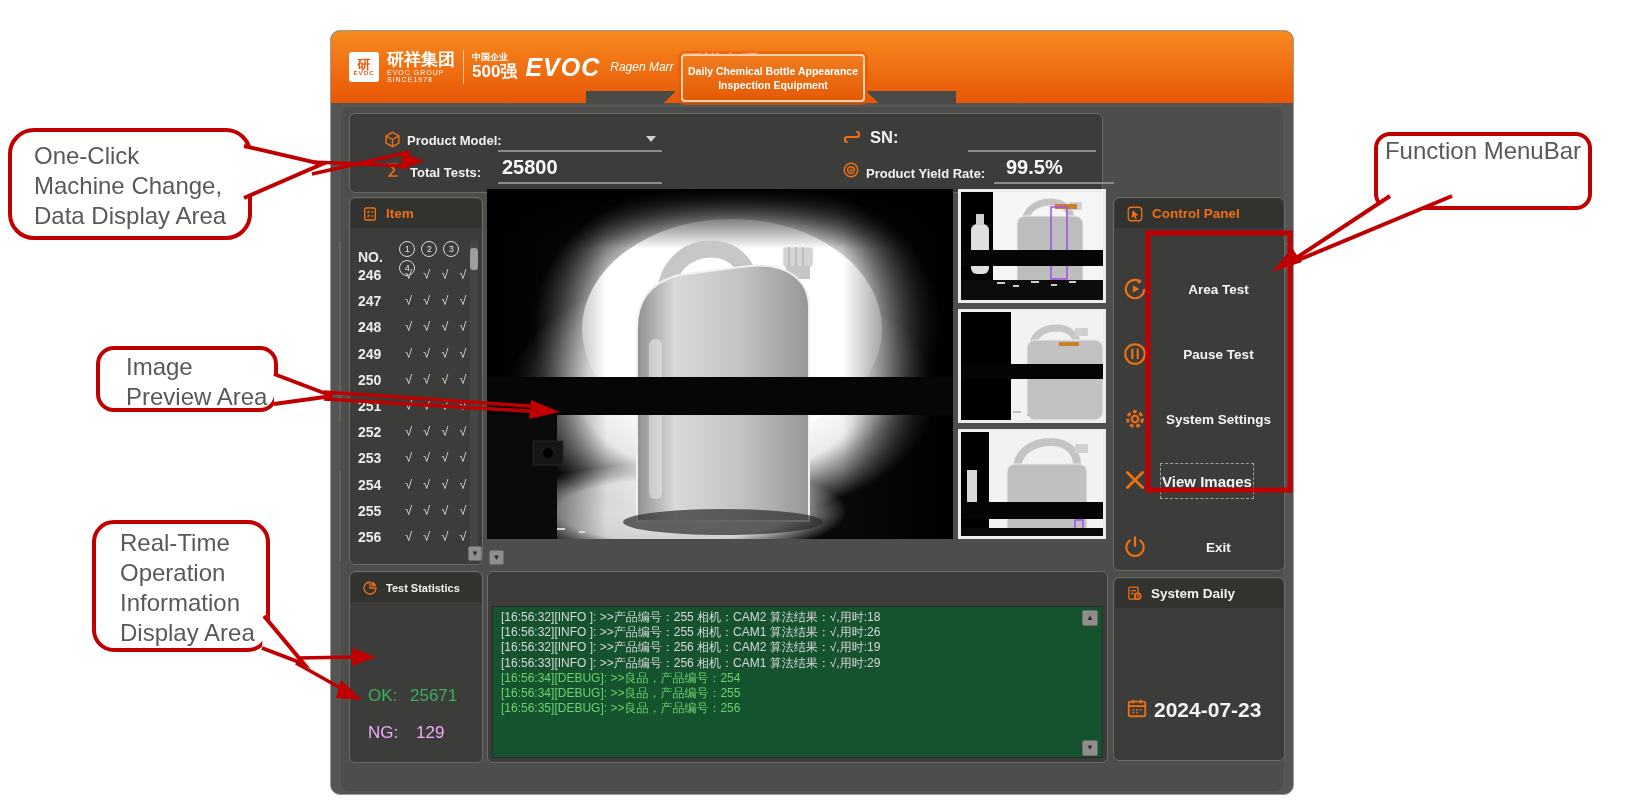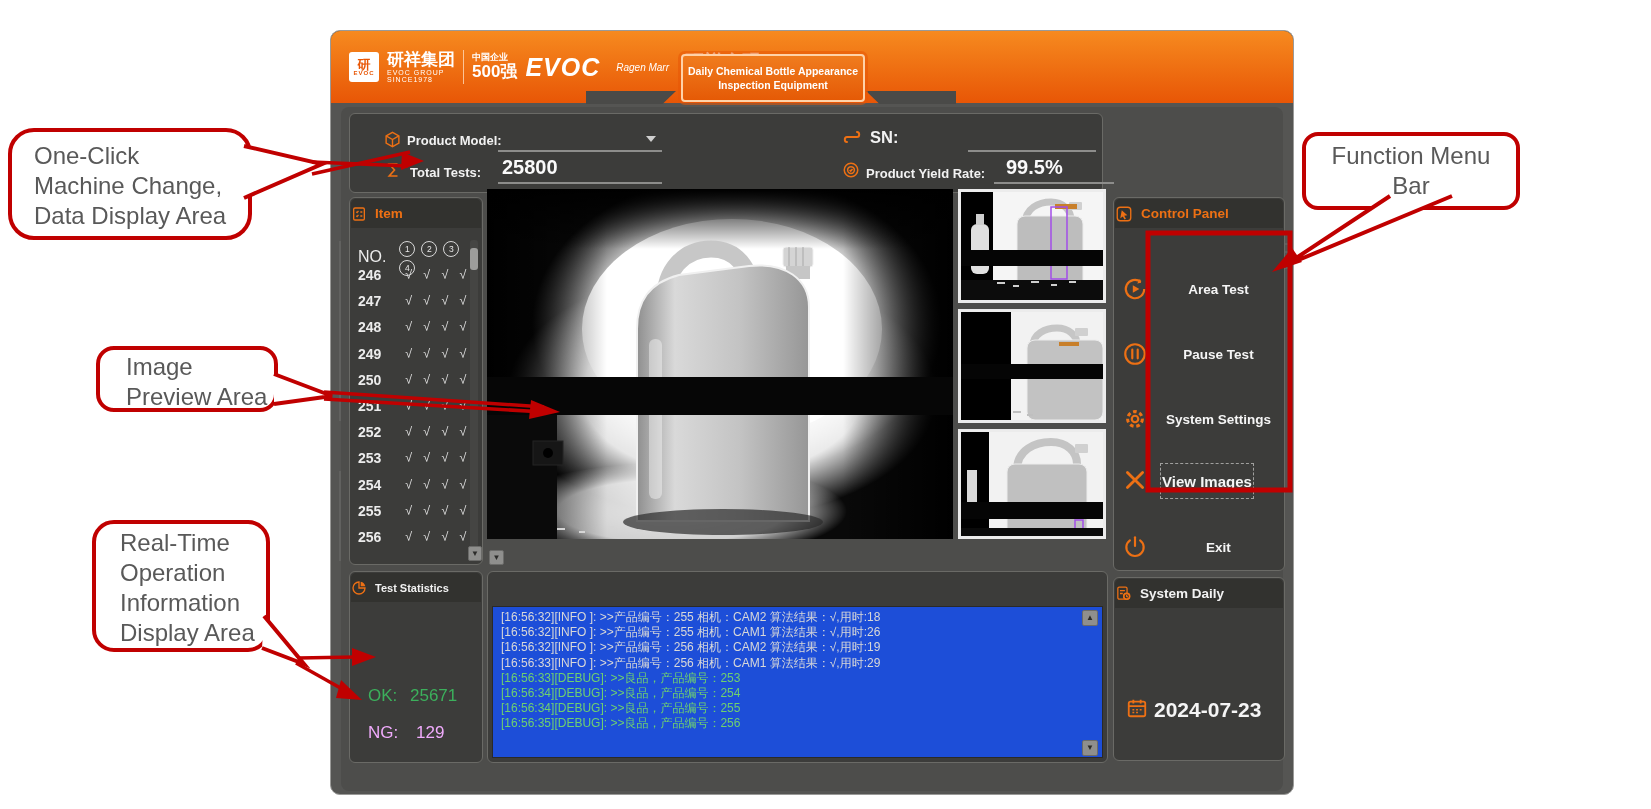--- a/index.html
+++ b/index.html
@@ -17,46 +17,46 @@
   
   #brand{left:18px;top:12px;height:48px;display:flex;align-items:center;gap:8px;color:#fff}
   .logo-sq{width:30px;height:30px;background:#fff;border-radius:3px;display:flex;flex-direction:column;
        align-items:center;justify-content:center;color:#E85606;font-weight:bold}
   .logo-sq .m{font-size:13px;line-height:11px}.logo-sq .e{font-size:6px;letter-spacing:1px}
   .b-col{display:flex;flex-direction:column;line-height:1.05}
   .b-cn{font-size:17px;font-weight:bold}.b-en{font-size:7px;letter-spacing:1px}
   .b-div{width:1px;height:34px;background:#ffd9b8;opacity:.8}
   .b-500t{font-size:9px;font-weight:bold}.b-500{font-size:17px;font-weight:bold}
   .b-evoc{font-size:25px;font-weight:bold;font-style:italic;letter-spacing:1px}
-  .b-script{font-size:10px;font-style:italic;margin:0 8px}
+  .b-script{font-size:12px;font-style:italic;margin:0 2px}
   .b-gold{font-size:19px;font-weight:bold}
   .b-tag{font-size:8.5px;letter-spacing:2.5px;margin-top:2px}
 
   #title-box{left:350px;top:23px;width:180px;height:44px;border:2px solid #FFD2A8;border-radius:4px;
        background:linear-gradient(180deg,#F07C1E,#E55A06);display:flex;flex-direction:column;
        align-items:center;justify-content:center;text-align:center;box-shadow:0 0 0 3px rgba(232,86,6,.55)}
   #title-box div{font-size:10.5px;font-weight:bold;color:#fff;line-height:1.35}
   .trim{background:#4A4A48;height:13px;top:60px}
 
   
   .panel{background:#3C3C3A;border:1px solid #6a6a66;border-radius:6px}
   .phead{position:absolute;left:1px;right:1px;top:1px;height:29px;background:#32322F;
-       border-radius:5px 5px 0 0;display:flex;align-items:center;gap:8px;box-sizing:border-box}
+       border-radius:5px 5px 0 0;display:flex;align-items:center;gap:8px;padding-left:11px;box-sizing:border-box}
   .phead .t{font-weight:bold;font-size:13.5px;color:#F2F2F2}
   .phead .t.orange{color:#ED7014}
 
   
   .dlabel{font-size:13px;font-weight:bold;color:#F2F2F2}
   .dbig{font-size:20px;font-weight:bold;color:#FAFAFA}
   .field{border-bottom:2px solid #8D8D8B}
   .caret{width:0;height:0;border-left:5px solid transparent;border-right:5px solid transparent;
        border-top:6px solid #CFCFCF}
 
   
-  .colhead{font-size:16px;font-weight:normal;color:#ECECEC}
+  .colhead{font-size:14px;font-weight:bold;color:#ECECEC}
   .circ{display:inline-flex;width:14px;height:14px;border:1.2px solid #D8D8D8;border-radius:50%;
        align-items:center;justify-content:center;font-size:8.5px;color:#E8E8E8;margin-right:6px}
   .irow{display:flex;align-items:center;height:26.2px}
   .ino{width:46px;padding-left:6px;font-size:14px;font-weight:bold;color:#ECECEC}
   .ick{width:20px;text-align:center;font-size:12.5px;color:#DFDFDF}
   .sb-track{background:#454543;border-radius:3px}
   .sb-thumb{background:#9D9D9B;border-radius:3px}
   .sq-btn{background:#8F8F8D;border:1px solid #6b6b69;border-radius:2px;color:#2c2c2a;
        display:flex;align-items:center;justify-content:center;font-size:8px;line-height:1}
 
@@ -66,37 +66,37 @@
   
   .cp-label{position:absolute;left:43px;right:4px;text-align:center;font-size:13.5px;font-weight:bold;color:#F5F5F5}
   .cp-icon{position:absolute;left:8px;width:26px;height:26px}
   .dashed-box{position:absolute;border:1px dashed #A0A09E;display:flex;align-items:center;justify-content:center}
 
   
   .ok{color:#3CB05C}.ng{color:#f0abfc}
   .statlab,.statval{font-size:17px;font-weight:normal}
 
   
-  #log-body{background:#1d4ed8;border:1px solid #2A2A28;padding:3px 0 0 8px;overflow:hidden;box-sizing:border-box}
+  #log-body{background:#14532d;border:1px solid #2A2A28;padding:3px 0 0 8px;overflow:hidden;box-sizing:border-box}
   .lg{font-size:12px;line-height:15.2px;white-space:nowrap}
   .lg.info{color:#D8D8D8}.lg.debug{color:#6FD06F}
 
   
   #date-text{font-size:21px;font-weight:bold;color:#F5F5F5}
 
   .deco{background:#6B6B69;opacity:.55}
 
   
   .callout{position:absolute;background:#fff;border:4px solid #C00000;color:#595959;z-index:4;
        font-size:24px;line-height:30px}
   #co1{left:8px;top:128px;width:244px;height:112px;border-radius:26px;padding:9px 0 0 22px;box-sizing:border-box}
   #co2{left:96px;top:346px;width:182px;height:66px;border-radius:18px;padding:2px 0 0 26px;box-sizing:border-box}
   #co3{left:92px;top:520px;width:178px;height:132px;border-radius:22px;padding:4px 0 0 24px;box-sizing:border-box}
-  #co4{left:1302px;top:132px;width:210px;height:70px;border-radius:16px;display:flex;flex-direction:column;
-       align-items:center;justify-content:center;text-align:center}
+  #co4{left:1374px;top:132px;width:210px;height:70px;border-radius:16px;display:flex;flex-direction:row;
+       align-items:flex-start;justify-content:center;text-align:center}
   #overlay{left:0;top:0;width:1651px;height:809px;z-index:5;pointer-events:none}
 </style>
 </head>
 <body>
 
 <div id="app" class="abs">
 
   <div id="app-header" class="abs">
     <div id="brand" class="abs">
       <div class="logo-sq">
@@ -420,21 +420,20 @@
     <span class="statlab ng abs" style="left:18px;top:151px">NG:</span>
     <span class="statval ng abs" style="left:66px;top:151px">129</span>
   </div>
 
   <div class="panel abs" style="left:156px;top:540px;width:619px;height:190px">
     <div id="log-body" class="abs" style="left:4px;top:34px;width:611px;height:152px">
         <div class="lg info">[16:56:32][INFO ]: &gt;&gt;产品编号：255 相机：CAM2  算法结果：√,用时:18</div>
         <div class="lg info">[16:56:32][INFO ]: &gt;&gt;产品编号：255 相机：CAM1  算法结果：√,用时:26</div>
         <div class="lg info">[16:56:32][INFO ]: &gt;&gt;产品编号：256 相机：CAM2  算法结果：√,用时:19</div>
         <div class="lg info">[16:56:33][INFO ]: &gt;&gt;产品编号：256 相机：CAM1  算法结果：√,用时:29</div>
-        <div class="lg debug">[16:56:33][DEBUG]: &gt;&gt;良品，产品编号：253</div>
         <div class="lg debug">[16:56:34][DEBUG]: &gt;&gt;良品，产品编号：254</div>
         <div class="lg debug">[16:56:34][DEBUG]: &gt;&gt;良品，产品编号：255</div>
         <div class="lg debug">[16:56:35][DEBUG]: &gt;&gt;良品，产品编号：256</div>
       </div>
     <div class="sq-btn abs" style="left:594px;top:38px;width:14px;height:14px">▲</div>
     <div class="sq-btn abs" style="left:594px;top:168px;width:14px;height:14px">▼</div>
   </div>
 
   <div class="panel abs" style="left:782px;top:546px;width:170px;height:182px">
     <div class="phead">

